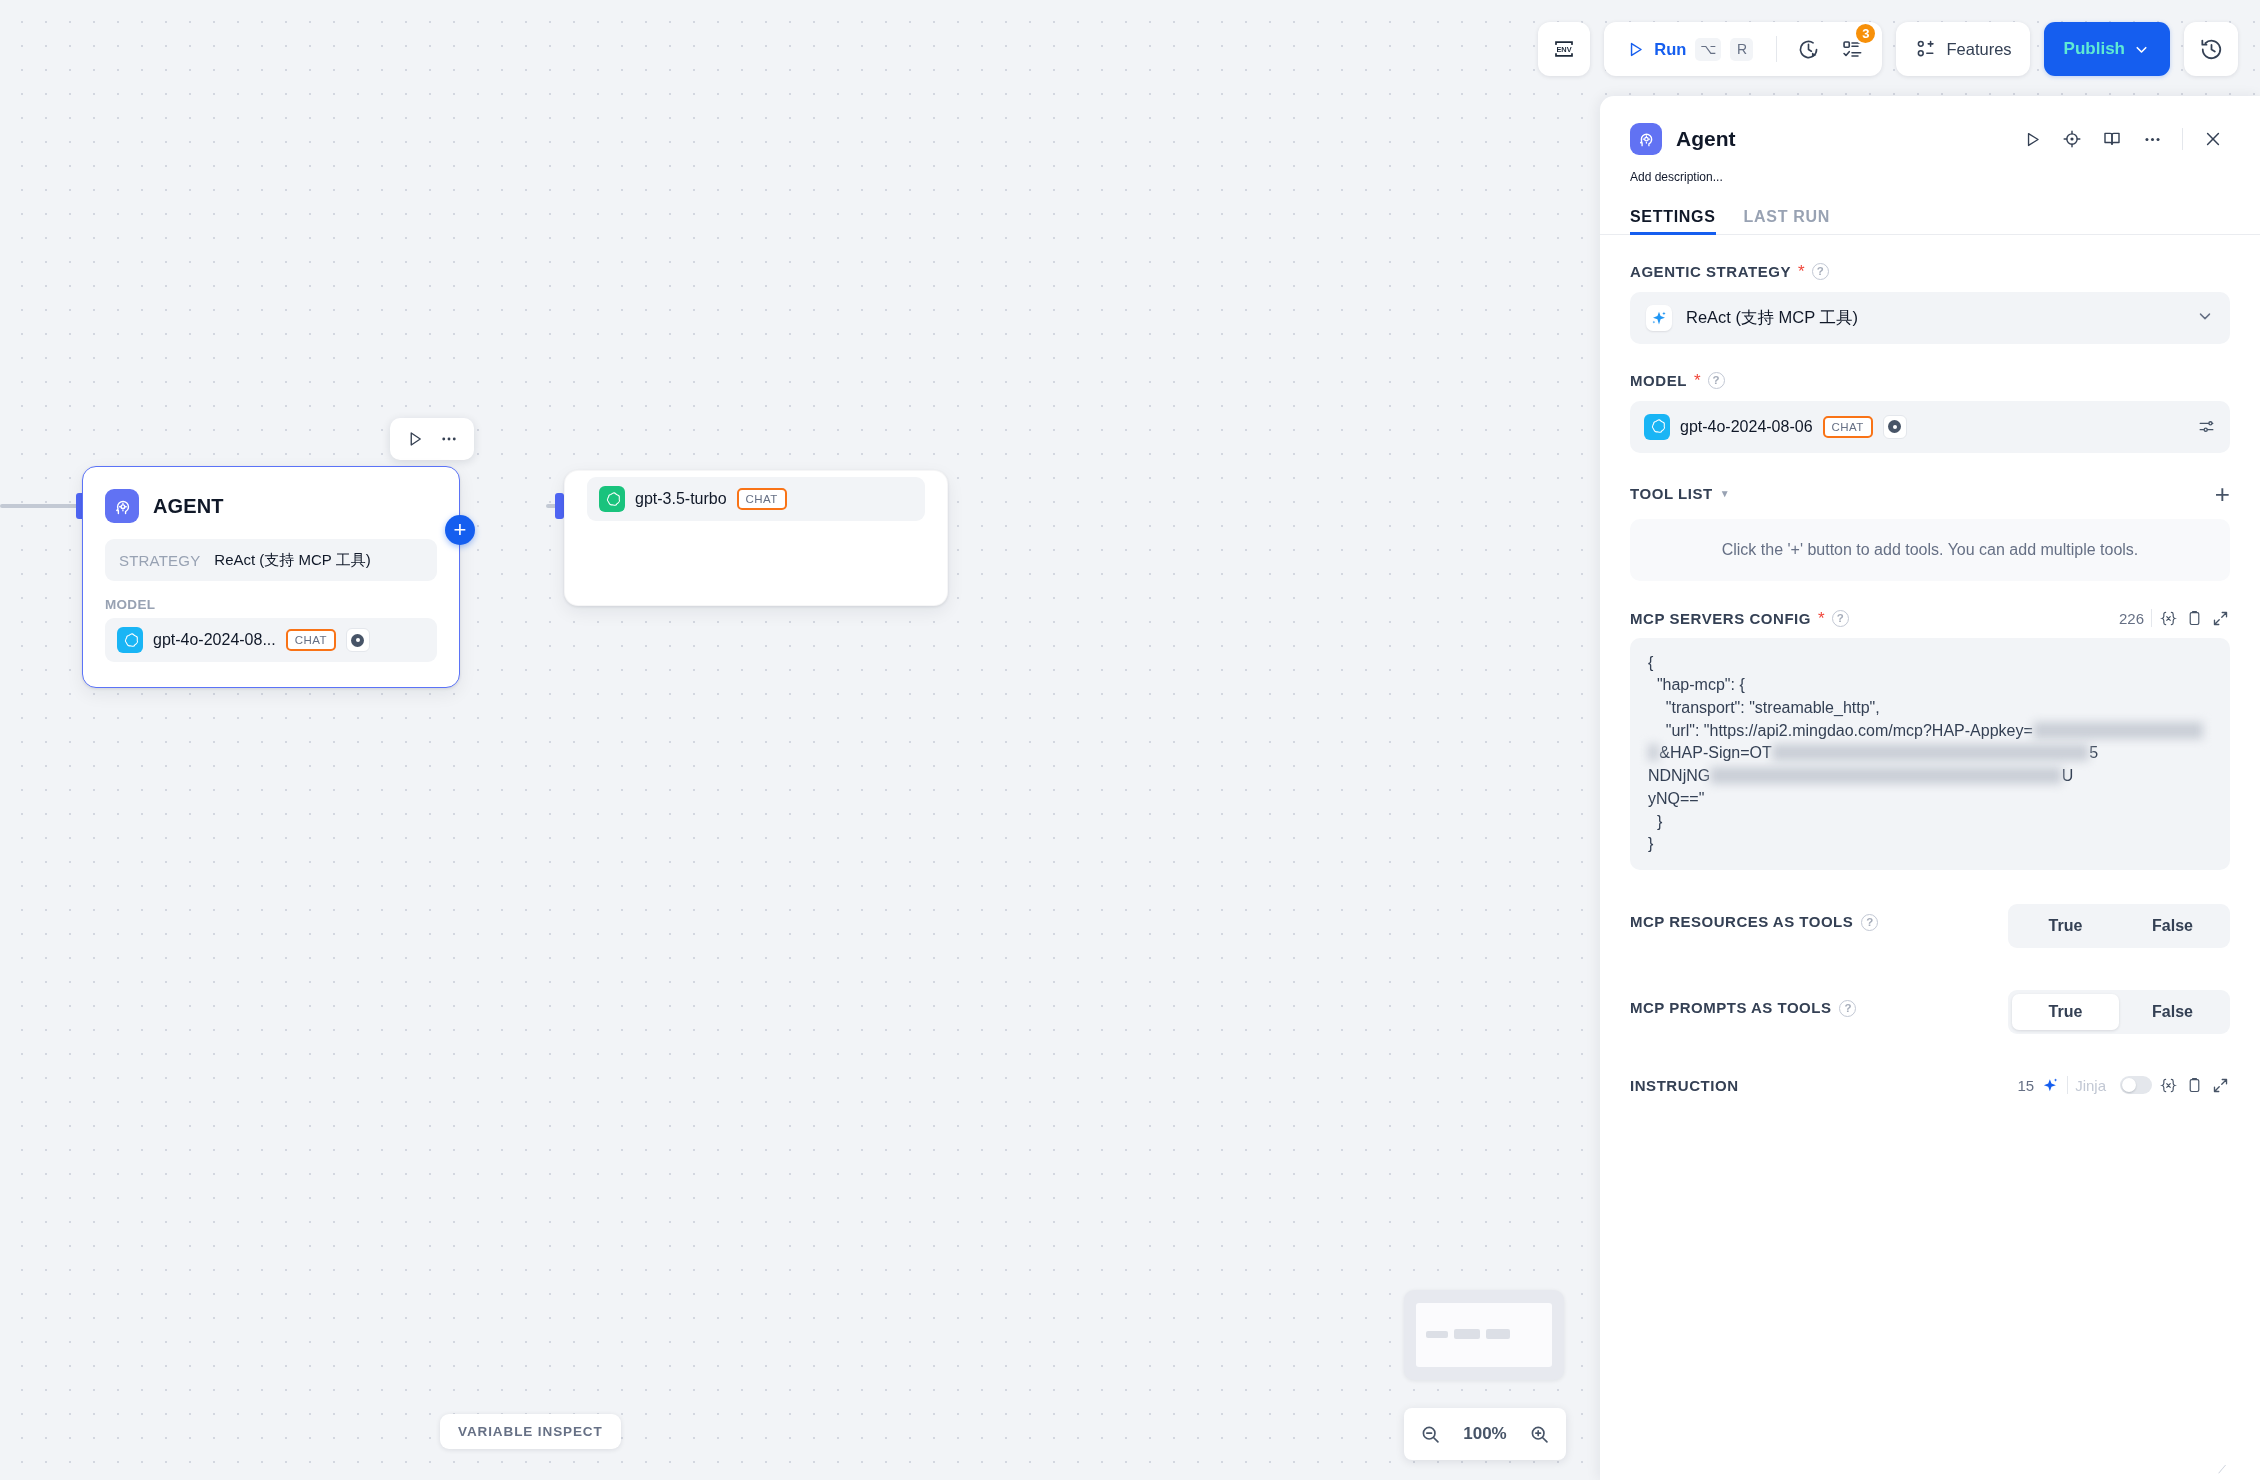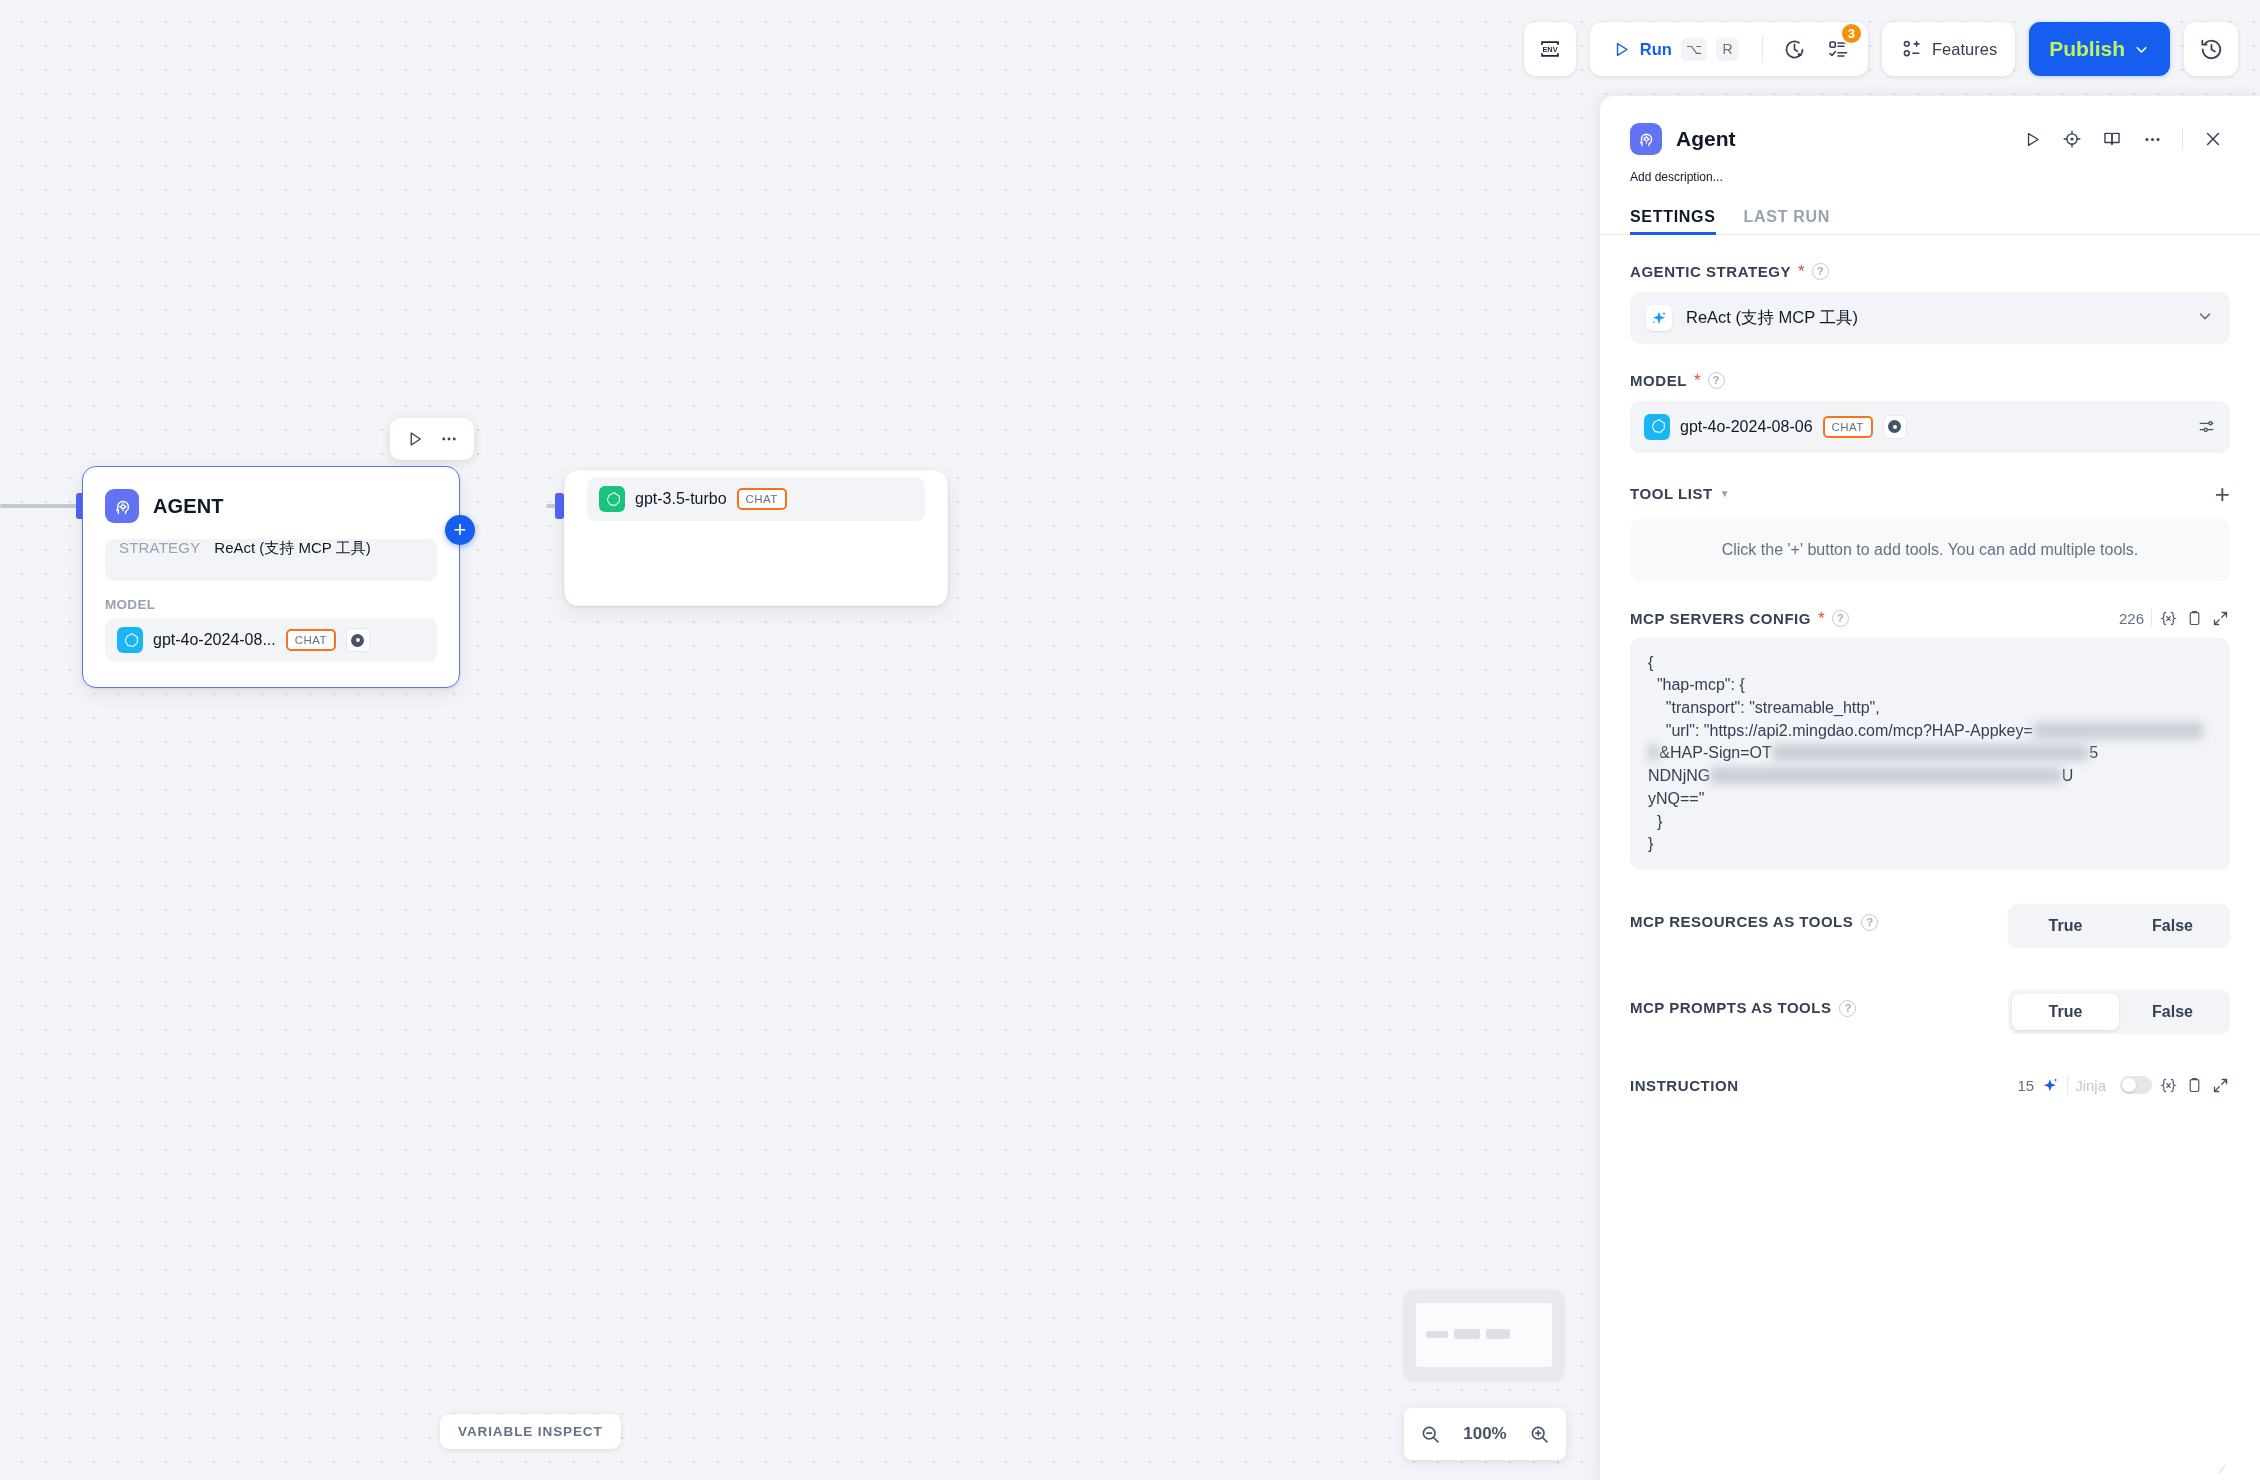--- a/index.html
+++ b/index.html
@@ -75,21 +75,21 @@
     position: absolute; right: -16px; top: 48px;
     width: 30px; height: 30px; border-radius: 50%;
     background: #155eef; color: #fff;
     display: flex; align-items: center; justify-content: center;
     font-size: 22px; line-height: 1; cursor: pointer;
     box-shadow: 0 2px 6px rgba(21,94,239,.4);
   }
 
   .field-row {
     margin: 16px 22px 0 22px; background: #f2f4f7; border-radius: 9px;
-    height: 42px; display: flex; padding: 0 14px; gap: 14px;
+    height: 42px; display: flex; align-items: center; padding: 0 14px; gap: 14px;
   }
   .field-key { font-size: 15px; color: #98a2b3; font-weight: 400; letter-spacing: .2px; }
   .field-val { font-size: 15px; color: #101828; }
   .sect-label { margin: 16px 22px 0 22px; font-size: 13.5px; color: #98a2b3; font-weight: 600; letter-spacing: .3px; }
 
   .model-row {
     margin: 6px 22px 0 22px; background: #f2f4f7; border-radius: 9px;
     height: 44px; display: flex; align-items: center; padding: 0 12px; gap: 10px;
   }
   .oa-icon { width: 26px; height: 26px; border-radius: 6px; display:flex; align-items:center; justify-content:center; flex:0 0 auto;}
@@ -159,21 +159,21 @@
     display: flex; align-items: center; justify-content: center; padding: 0 6px;
     border: 2px solid #fff;
   }
   .features-btn { padding: 0 18px; gap: 10px; cursor: pointer; }
   .features-label { font-size: 16.5px; color: #344054; font-weight: 400; }
   .publish-btn {
     background: #155eef; border-radius: 11px; height: 54px; display: flex; align-items: center;
     gap: 8px; padding: 0 20px; cursor: pointer;
     box-shadow: 0 1px 4px rgba(21,94,239,.25);
   }
-  .publish-label { color: #bef264; font-size: 21px; font-weight: 700; }
+  .publish-label { color: #5eead4; font-size: 17px; font-weight: 700; }
   .history-btn { width: 54px; justify-content: center; cursor: pointer; }
 
   
   .panel {
     position: absolute; right: 0; top: 96px; width: 660px; bottom: 0;
     background: #fff; border-radius: 14px 0 0 0;
     box-shadow: -2px 0 14px rgba(16,24,40,.07);
     overflow: hidden;
   }
   .panel-inner { position: absolute; inset: 0; overflow: hidden; }

